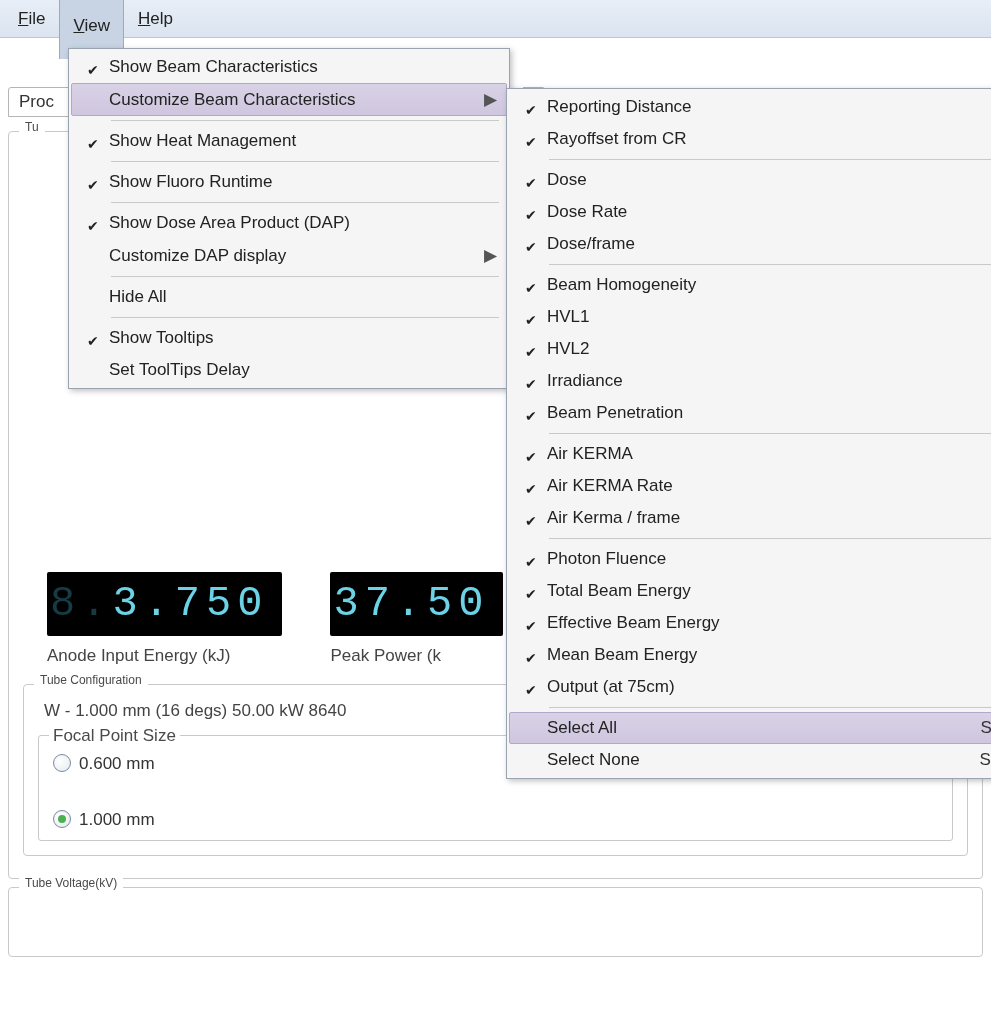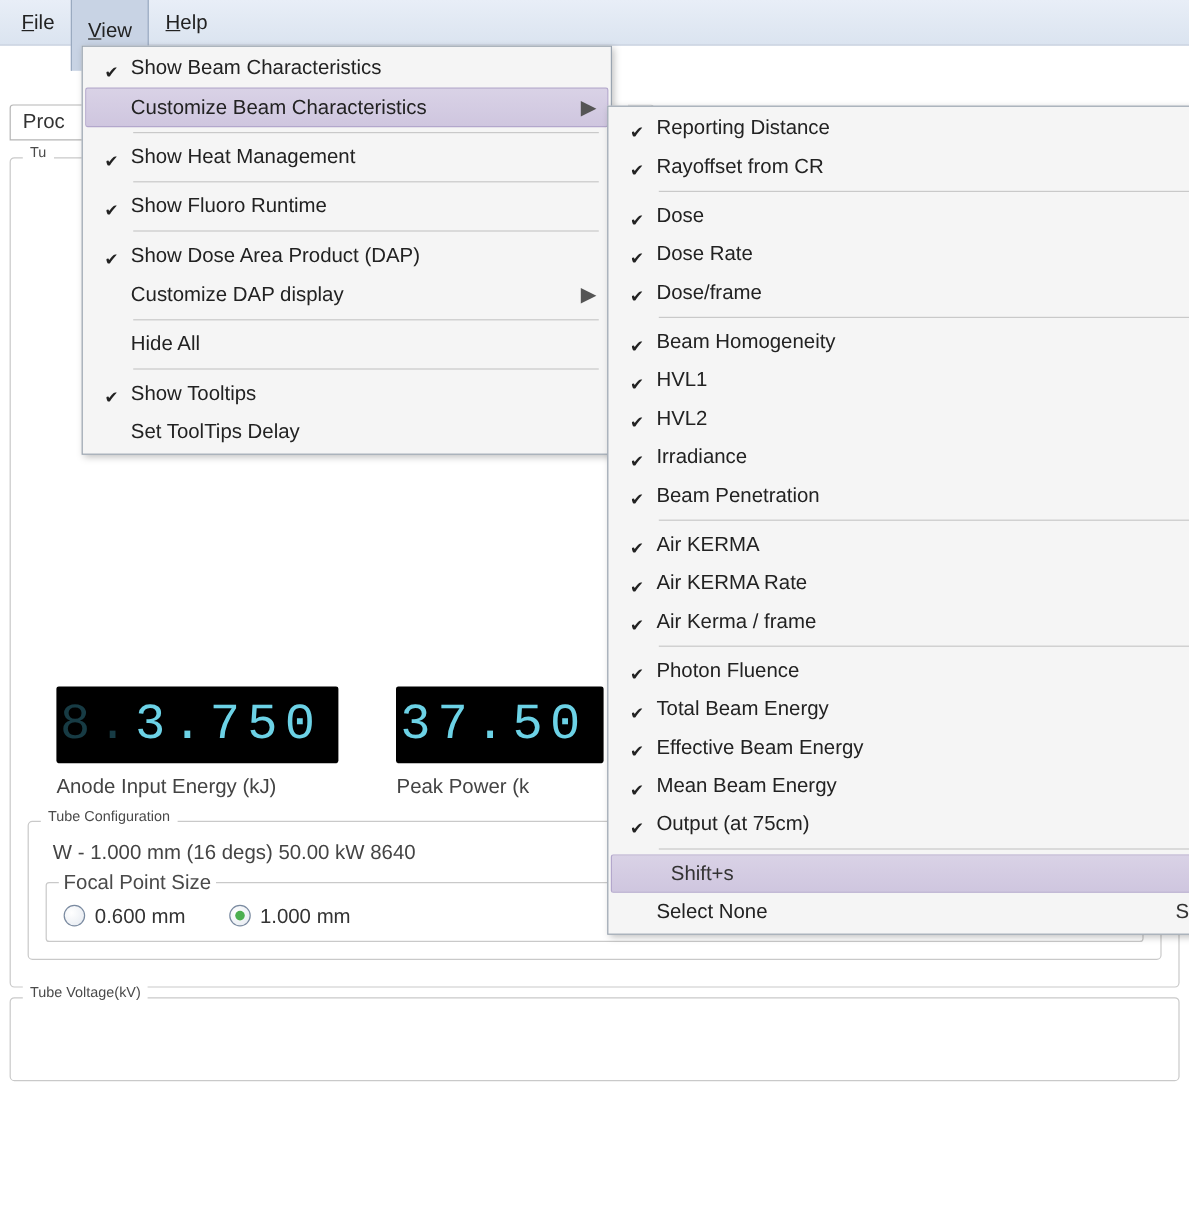--- a/index.html
+++ b/index.html
@@ -116,20 +116,21 @@
   background: #fff;
   padding: 0 4px;
   color: #4a4a4a;
   display: inline-block;
 }
 .radio-row {
   display: flex;
   gap: 36px;
   margin-top: -12px;
   color: #333;
+  flex-direction: column;
 }
 .radio {
   width: 18px; height: 18px;
   border: 1px solid #7a8aa0;
   border-radius: 50%;
   display: inline-block;
   vertical-align: -3px;
   margin-right: 8px;
   background: radial-gradient(circle at 35% 35%, #fff, #e4e9f0);
   position: relative;
@@ -147,21 +148,21 @@
   left: 640px;
   top: 56px;
   font-weight: bold;
   font-size: 22px;
   color: #222;
   margin-top: 48px;
 }
 .dropdown {
   position: absolute;
   left: 68px;
-  top: 38px;
+  top: 48px;
   width: 442px;
   background: #f5f5f5;
   border: 1px solid #9aa4b0;
   box-shadow: 2px 2px 6px rgba(0,0,0,.25);
   z-index: 10;
   padding: 2px;
 }
 .submenu {
   position: absolute;
   left: 506px;
@@ -433,20 +434,21 @@
       <span class="check-col">
         <span class="checkglyph on"></span>
       </span>
       <span class="label">Output (at 75cm)</span>
     </div>
   <div class="menu-sep"></div>
   <div class="menu-item highlight">
     <span class="check-col">
         <span class="checkglyph off"></span>
       </span>
+    <span class="label">Select All</span>
     <span class="shortcut">Shift+s</span>
   </div>
   <div class="menu-item">
     <span class="check-col">
         <span class="checkglyph off"></span>
       </span>
     <span class="label">Select None</span>
     <span class="shortcut">Shift+h</span>
   </div>
 </div>

